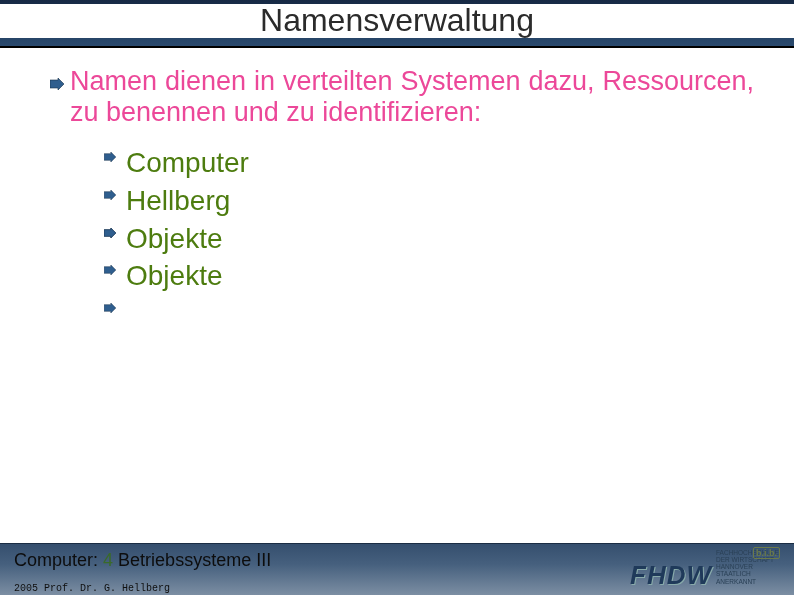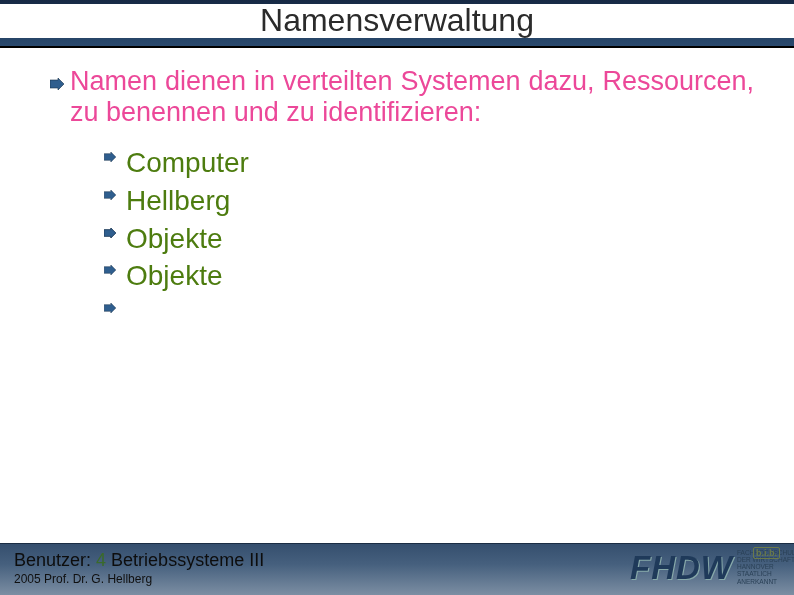--- a/index.html
+++ b/index.html
@@ -79,40 +79,42 @@
     border-top: 1px solid #1b2d44;
     padding: 6px 14px 4px 14px;
   }
   .footer-lecture {
     font-size: 18px;
     color: #0d0d0d;
   }
   .footer-lecture .label { color: #0d0d0d; }
   .footer-lecture .num { color: #3a6a2a; }
   .footer-author {
-    font-size: 12px;
+    font-size: 10px;
     color: #101010;
-    margin-top: 1px;
+    margin-top: 12px;
+    font-family: Liberation Mono, monospace;
   }
   .logo {
     position: absolute;
     right: 14px;
     bottom: 6px;
     width: 150px;
     height: 40px;
     display: flex;
   }
   .logo-main {
     font-family: Arial, sans-serif;
     font-weight: bold;
     font-style: italic;
-    font-size: 33px;
+    font-size: 26px;
     color: #1f3a5a;
     letter-spacing: 1px;
     text-shadow: 1px 1px 0 #8aa;
+    margin-top: 11px;
   }
   .logo-sub {
     font-size: 6.5px;
     color: #2a4056;
     line-height: 1.1;
     margin-left: 4px;
   }
   .logo-bib {
     position: absolute;
     right: 0;
@@ -189,21 +191,21 @@
         <svg width="12" height="10" viewBox="0 0 14 12">
             <polygon points="0,2 8,2 8,0 14,6 8,12 8,10 0,10" fill="#2f5e8e" stroke="#16304a" stroke-width="0.6"></polygon>
           </svg>
       </span>
     </div>
   </div>
 </div>
 
 <div class="footer">
   <div class="footer-lecture">
-    <span class="label">Benutzer:</span>
+    <span class="label">Computer:</span>
     <span class="num">4</span>
     <span>Betriebssysteme III</span>
   </div>
   <div class="footer-author">2005 Prof. Dr. G. Hellberg</div>
 
   <div class="logo">
     <span class="logo-bib">b.i.b.</span>
     <span class="logo-main">FHDW</span>
     <div class="logo-sub">
       <div>FACHHOCHSCHULE DER WIRTSCHAFT</div>

